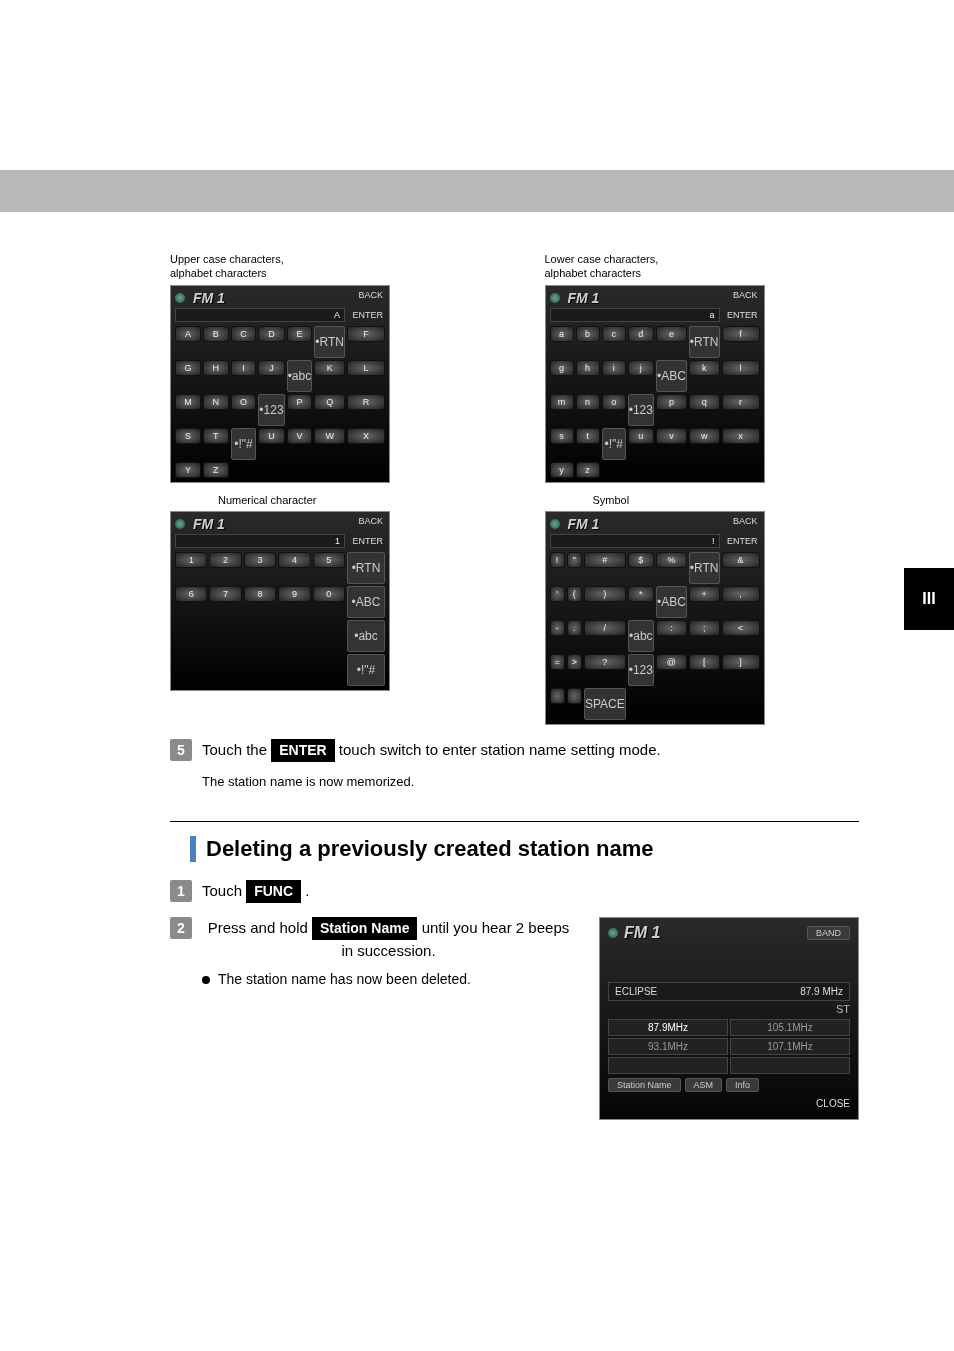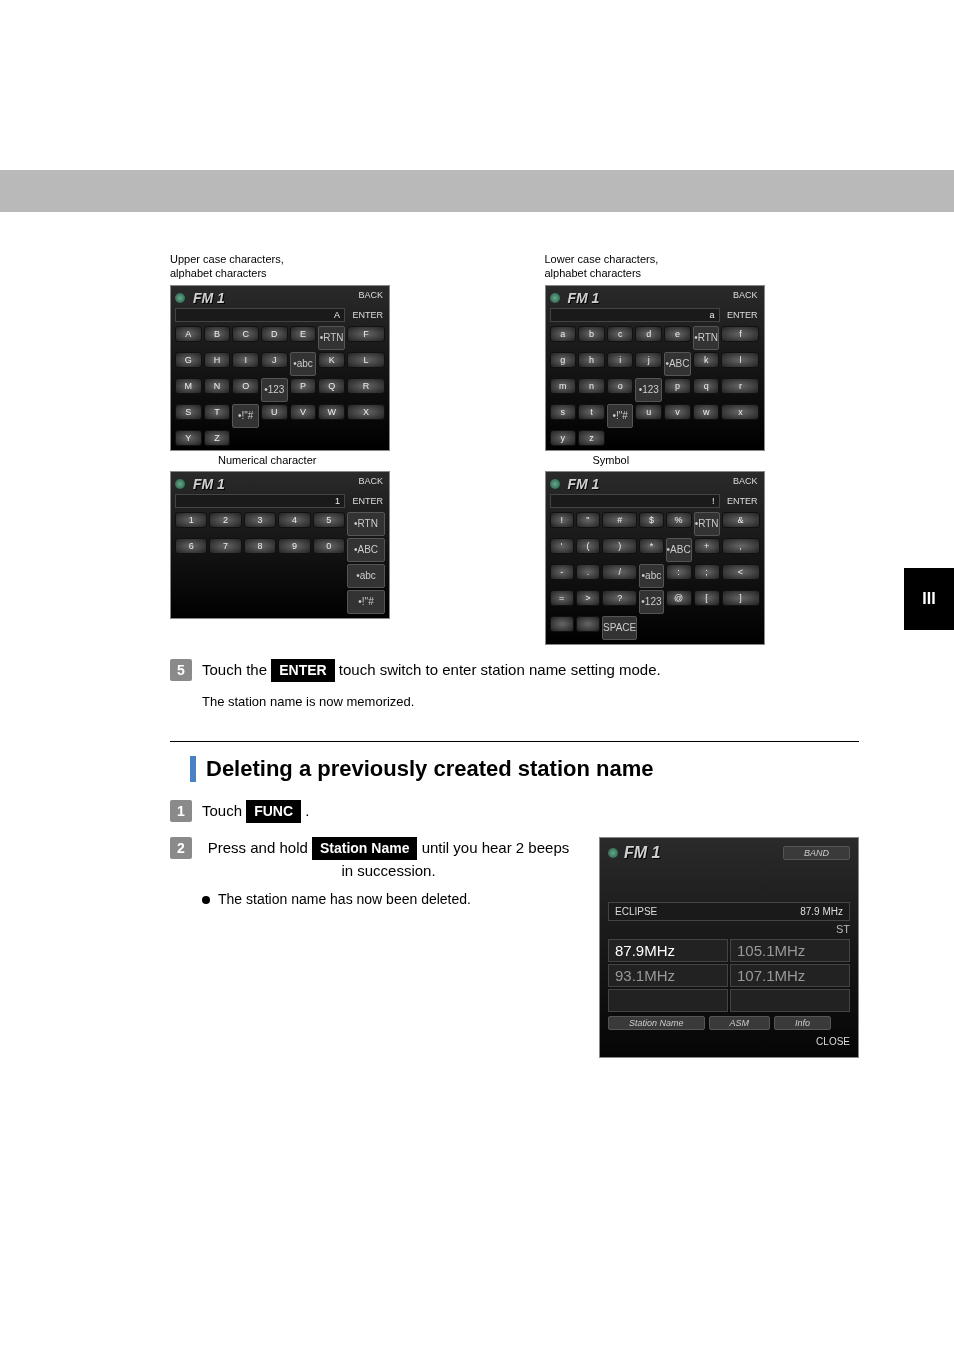--- a/index.html
+++ b/index.html
@@ -14,38 +14,38 @@
   .page { position: relative; padding: 0 0 60px 0; min-height: 1351px; }
   .top-bar {
     height: 42px;
     background: #b9b9b9;
     margin: 170px 0 40px 0;
   }
   .content { padding: 0 95px 0 170px; }
   .keyboards { display: flex; gap: 60px; margin-bottom: 8px; }
   .kb-col { flex: 1; }
   .kb-caption { font-size: 11px; color: #000; line-height: 1.3; margin-bottom: 4px; }
-  .kb-stack .kb-caption:not(:first-child) { margin-top: 2px; padding-left: 48px; }
+  .kb-stack .kb-caption:not(:first-child) { margin-top: 10px; padding-left: 48px; }
   .kb-img {
     width: 220px;
     background: linear-gradient(#2a2a2a,#000);
     border: 1px solid #888;
     color: #ccc;
     font-size: 9px;
     padding: 4px;
     position: relative;
   }
   .kb-header { display:flex; align-items:center; gap:6px; margin-bottom:2px; }
   .kb-source { font-style: italic; font-weight: bold; color:#d0d0d0; font-size:14px; text-shadow:1px 1px 0 #000; }
   .kb-back { position:absolute; top:4px; right:6px; font-size:9px; color:#ddd; }
   .kb-input { background:#1a1a1a; height:14px; margin:2px 40px 4px 0; border:1px solid #444; display:flex; align-items:center; justify-content:flex-end; padding-right:4px; font-size:9px; color:#eee;}
   .kb-enter { position:absolute; top:24px; right:6px; font-size:9px; color:#ddd; }
   .kb-grid { display:grid; grid-template-columns: repeat(6,1fr) 38px; gap:2px; margin-top:2px;}
   .kb-key { background: radial-gradient(#666,#222); border:1px solid #111; border-radius:3px; height:16px; display:flex; align-items:center; justify-content:center; font-size:9px; color:#eee; }
-  .kb-side { background:#333; border:1px solid #555; border-radius:2px; height:24px; display:flex; align-items:center; justify-content:center; font-size:10px; color:#ccc; }
+  .kb-side { background:#333; border:1px solid #555; border-radius:2px; height:32px; display:flex; align-items:center; justify-content:center; font-size:12px; color:#ccc; }
   .kb-num .kb-grid { grid-template-columns: repeat(5,1fr) 38px; }
   .kb-dot { width:10px;height:10px;border-radius:50%;background:radial-gradient(#6a8,#254);display:inline-block;margin-right:2px;}
   .step-row { display:flex; align-items:flex-start; margin-top:14px; }
   .step-badge {
     width:22px; height:22px; background:#8a8a8a; color:#fff;
     display:flex; align-items:center; justify-content:center;
     font-weight:bold; font-size:14px; border-radius:2px;
     margin-right:10px; flex-shrink:0;
   }
   .step-text { flex:1; font-size:15px; line-height:1.5; }
@@ -70,25 +70,25 @@
   .two-col { display:flex; gap:24px; align-items:flex-start; }
   .two-col .left { flex:1;text-align:center; }
   .two-col .right { width:260px; }
   .radio-screen {
     width:260px; background:linear-gradient(#2a2a2a,#050505);
     border:1px solid #888; color:#ddd; font-size:10px; padding:6px 8px 10px 8px;
     position:relative;
   }
   .rs-header { display:flex; justify-content:space-between; align-items:center; margin-bottom:4px;}
   .rs-band { font-style:italic; font-weight:bold; font-size:16px; color:#d0d0d0; text-shadow:1px 1px 0 #000;}
-  .rs-btn { background:#3a3a3a; border:1px solid #555; padding:1px 20px; font-size:9px; color:#ccc; border-radius:2px;font-style:italic;}
+  .rs-btn { background:#3a3a3a; border:1px solid #555; padding:1px 8px; font-size:9px; color:#ccc; border-radius:2px;}
   .rs-disp { display:flex; justify-content:space-between; background:#1a1a1a; padding:3px 6px; border:1px solid #444; margin-bottom:2px;margin-top:40px;}
   .rs-st { text-align:right; font-size:11px; color:#bbb; margin-bottom:4px;}
   .rs-presets { display:grid; grid-template-columns:1fr 1fr; gap:2px; margin-bottom:4px;}
-  .rs-preset { background:#222; border:1px solid #444; padding:2px 6px; font-size:15px; color:#999;}
+  .rs-preset { background:#222; border:1px solid #444; padding:2px 6px; font-size:10px; color:#999;text-align:center;}
   .rs-preset.active { color:#fff; }
   .rs-ctrls { display:flex; gap:4px; margin-top:4px;}
   .rs-close { text-align:right; margin-top:6px; font-size:10px; color:#ddd;}
   .side-tab {
     position:absolute; right:0; top:398px; width:50px; height:62px;
     background:#000; color:#fff; display:flex; align-items:center; justify-content:center;
     font-size:16px; font-weight:bold;
   }
 </style>
 </head>

